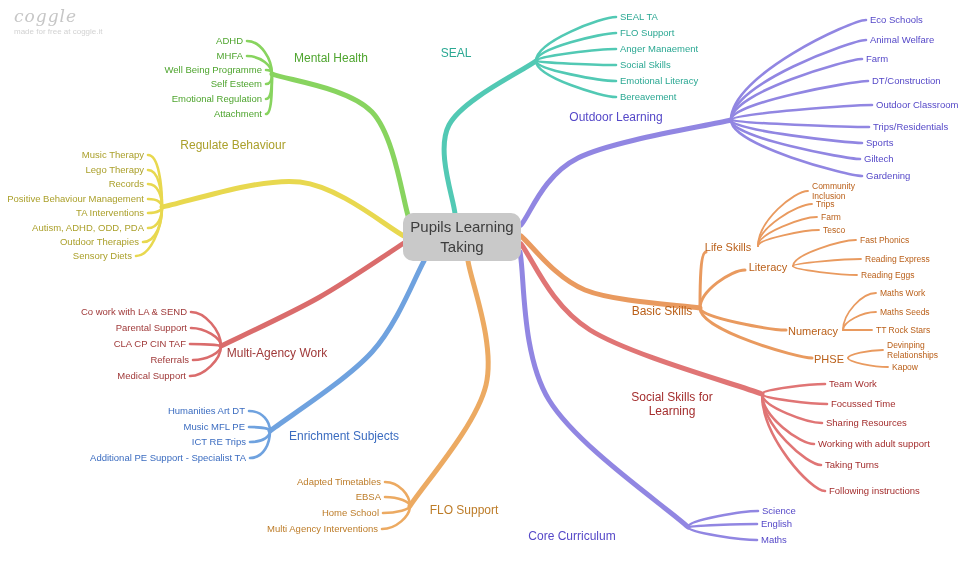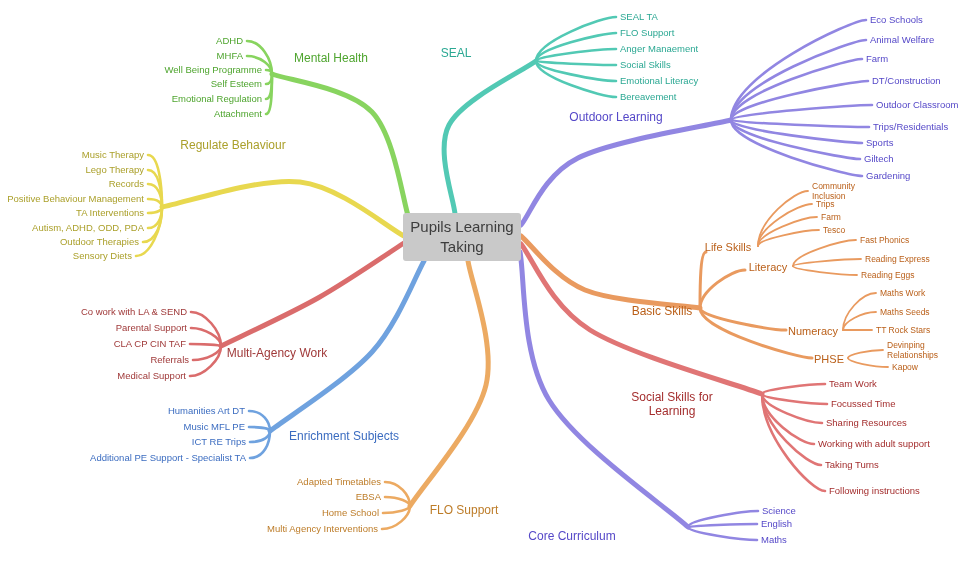--- a/index.html
+++ b/index.html
@@ -5,21 +5,21 @@
   html,body{margin:0;padding:0}
   body{
     width:980px;height:563px;overflow:hidden;background:#ffffff;
     font-family:"Liberation Sans",sans-serif;
   }
   .canvas{position:relative;width:980px;height:563px;background:#ffffff}
   #mindmap{position:absolute;left:0;top:0}
   #mindmap text{font-family:"Liberation Sans",sans-serif}
   .center-node{
     position:absolute;left:403px;top:213px;width:118px;height:48px;
-    background:#c9c9c9;border-radius:3px;
+    background:#c9c9c9;border-radius:10px;
     display:flex;flex-direction:column;align-items:center;justify-content:center;
     color:#3d3d3d;font-size:15px;line-height:1.35;text-align:center;
   }
   .watermark{position:absolute;left:14px;top:6px;user-select:none}
   .watermark .logo{
     font-family:"DejaVu Serif",serif;font-style:italic;
     font-size:17px;color:#c6c6c6;letter-spacing:1px;
   }
   .watermark .tagline{font-size:8px;color:#d2d2d2;margin-top:1px}
 </style>
@@ -178,19 +178,23 @@
       <path d="M520,252 C524.8333333333334,276.6666666666667 521,354.1666666666667 549,400 C577,445.8333333333333 664.8333333333334,505.8333333333333 688,527" fill="none" stroke="#9186e2" stroke-width="5" stroke-linecap="round"></path>
       <path d="M688,527 C688,519.8 744,511 758,511" fill="none" stroke="#9186e2" stroke-width="2.6" stroke-linecap="round"></path>
       <text text-anchor="start" fill="#5548c8" font-size="9.5"><tspan x="762" y="514.325">Science</tspan></text>
       <path d="M688,527 C688,525.65 743,524 757,524" fill="none" stroke="#9186e2" stroke-width="2.6" stroke-linecap="round"></path>
       <text text-anchor="start" fill="#5548c8" font-size="9.5"><tspan x="761" y="527.325">English</tspan></text>
       <path d="M688,527 C688,532.85 743,540 757,540" fill="none" stroke="#9186e2" stroke-width="2.6" stroke-linecap="round"></path>
       <text text-anchor="start" fill="#5548c8" font-size="9.5"><tspan x="761" y="543.325">Maths</tspan></text>
       <text text-anchor="middle" fill="#5548c8" font-size="12"><tspan x="572" y="540.2">Core Curriculum</tspan></text>
     </svg>
 
+  <div class="watermark">
+    <div class="logo">coggle</div>
+    <div class="tagline">made for free at coggle.it</div>
+  </div>
 
   <div class="center-node">
     <div>Pupils Learning</div>
     <div>Taking</div>
   </div>
 
 </div>
 
 </body></html>

